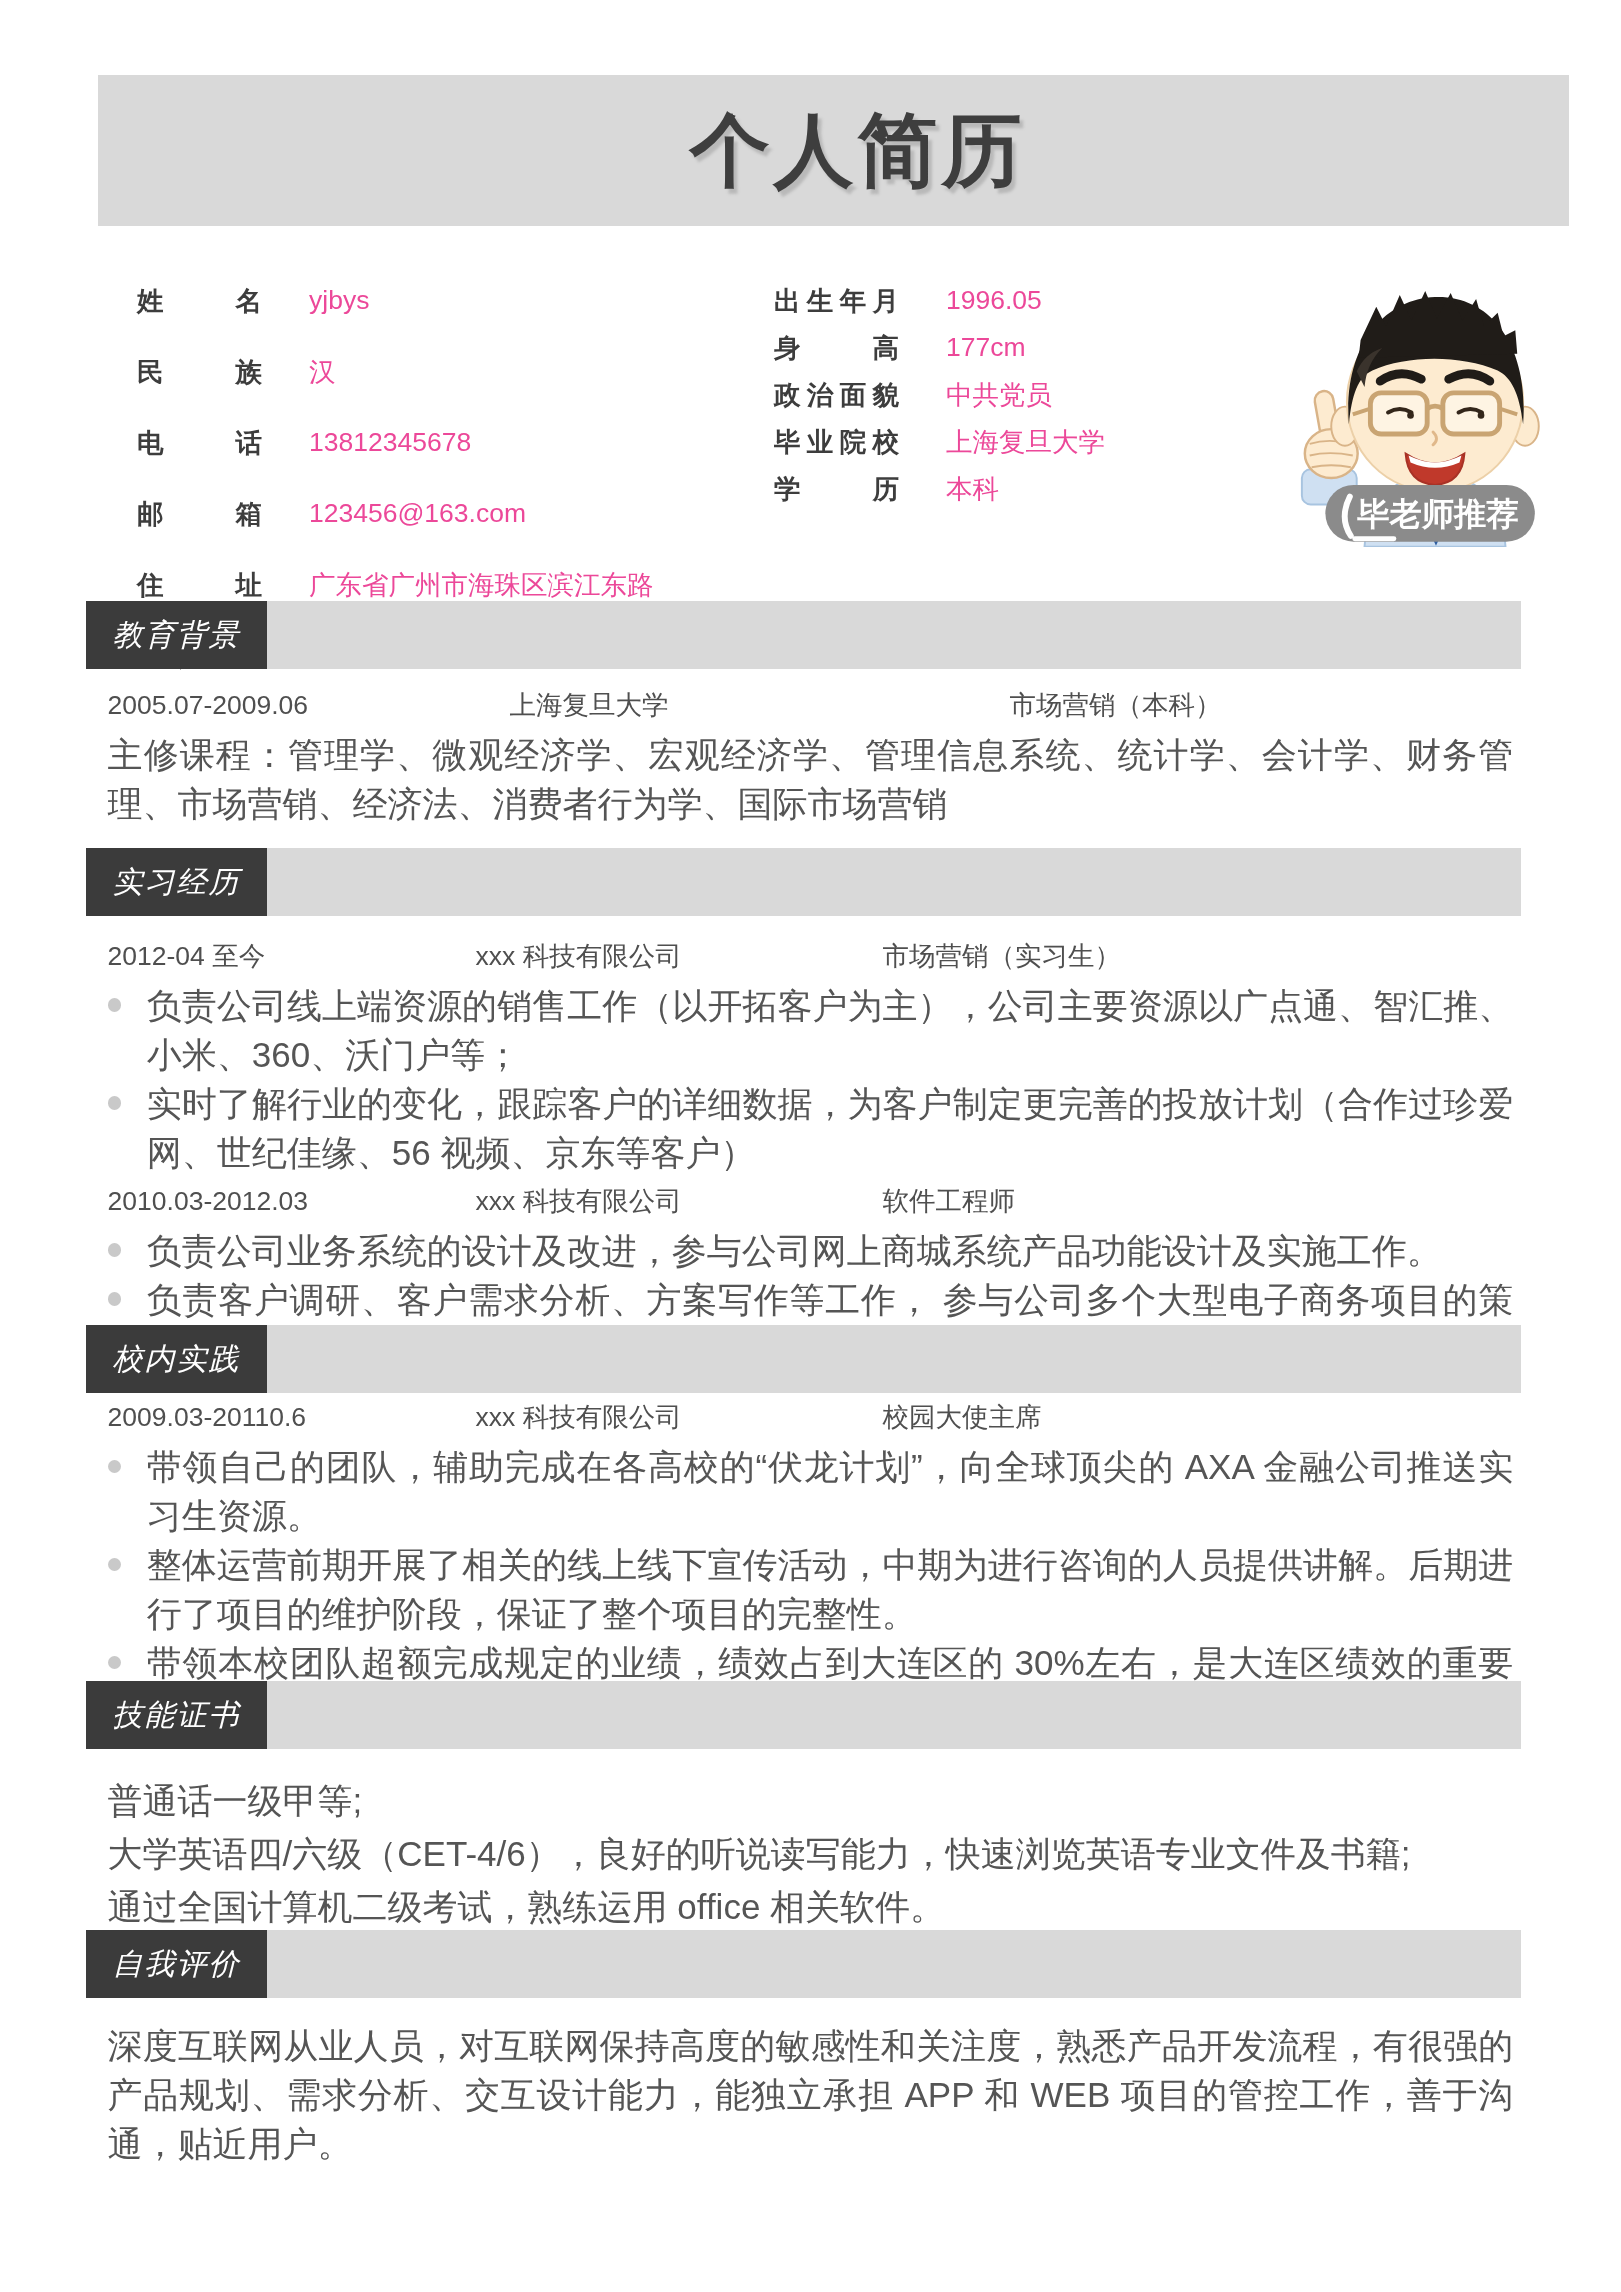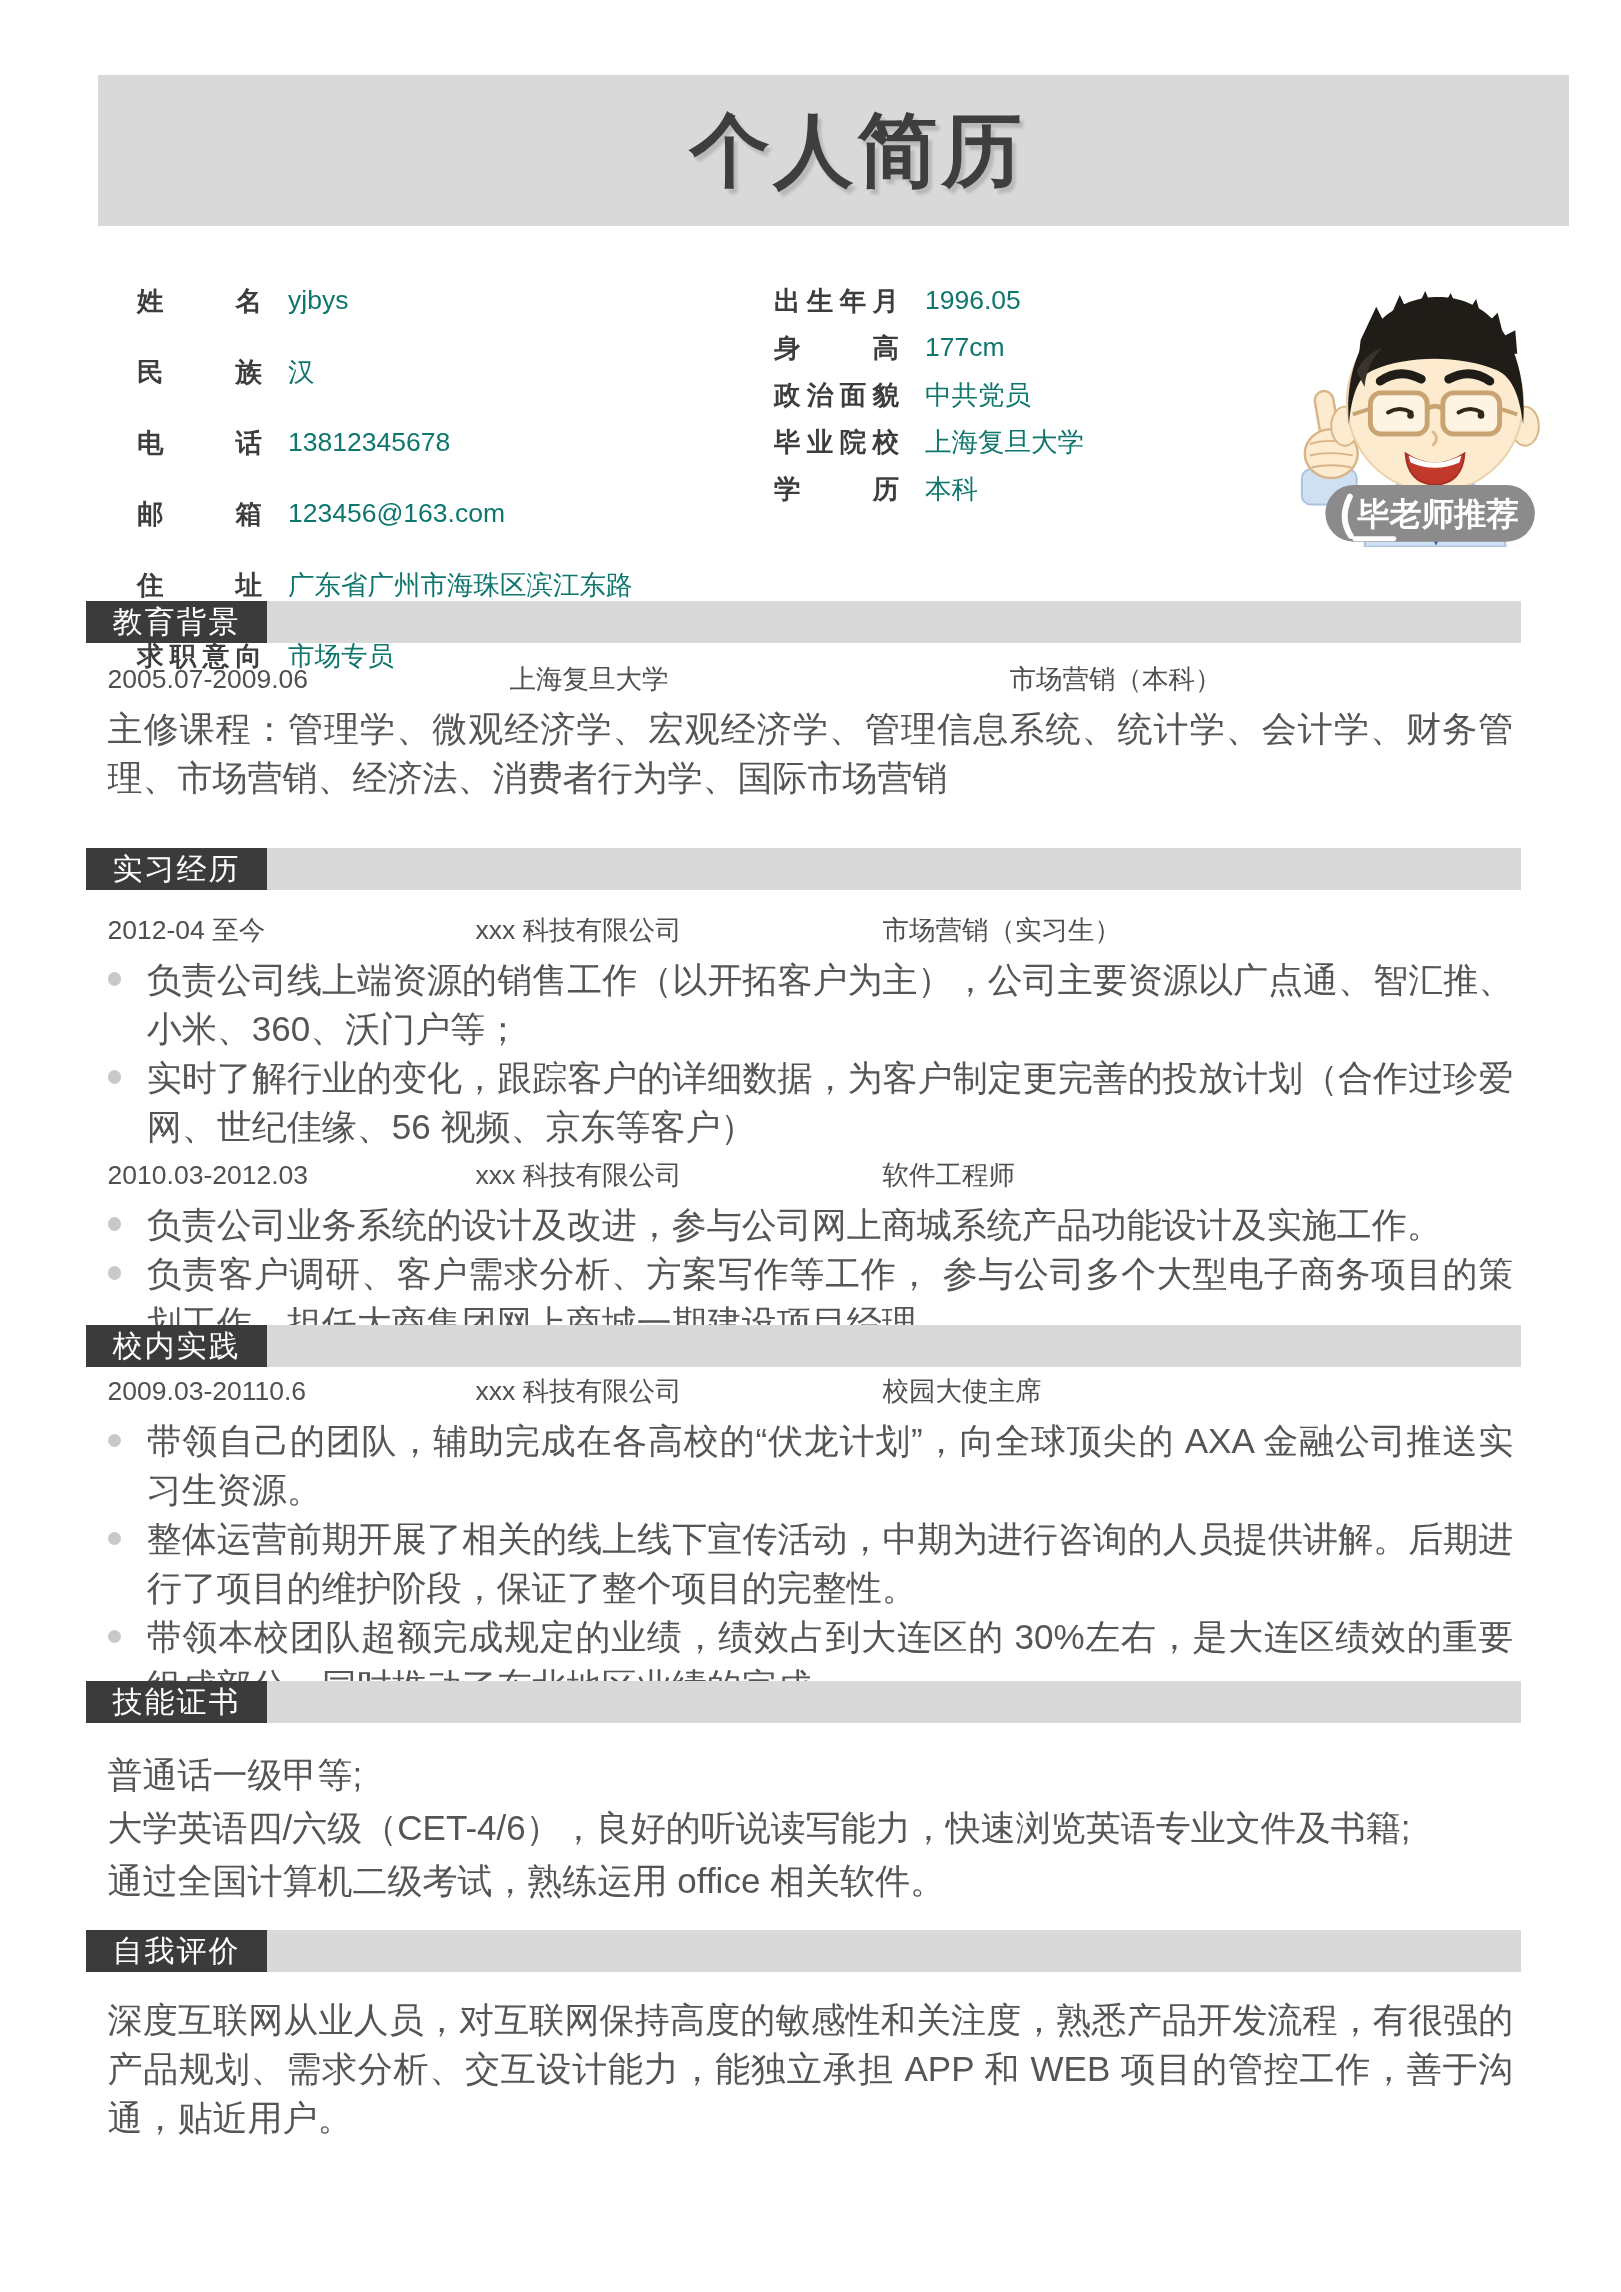--- a/index.html
+++ b/index.html
@@ -20,32 +20,32 @@
   
   .profile{position:absolute;left:137px;top:277px;width:1157px;display:flex;}
   .pcol{display:flex;flex-direction:column;}
   .pcol-left{width:637px;gap:24px;}
   .pcol-right{width:519px;}
   .prow{display:flex;align-items:center;height:47px;font-size:26.5px;}
   .plab{
     width:125px;flex:none;font-weight:bold;color:#3d3d3d;
     text-align:justify;text-align-last:justify;
   }
-  .pval{margin-left:26px;color:#0f766e;white-space:nowrap;}
+  .pval{margin-left:47px;color:#ec4899;white-space:nowrap;}
   
   .avatar{position:absolute;left:1296px;top:277px;width:279px;height:270px;}
   .avatar svg{display:block;width:100%;height:100%;}
   
   .sec{position:absolute;left:86px;width:1435px;}
   .sec-education{top:601px}
   .sec-internship{top:848px}
   .sec-campus{top:1325px}
   .sec-skills{top:1681px}
   .sec-selfeval{top:1930px}
-  .secbar{height:42px;background:var(--strip,#d9d9d9);display:flex;}
+  .secbar{height:68px;background:var(--strip,#d9d9d9);display:flex;font-style:italic;}
   .sectitle{
     background:var(--dark,#3b3b3b);color:#fff;font-size:30px;letter-spacing:2px;
     display:flex;align-items:center;padding:0 26.5px;white-space:nowrap;
   }
   .secbody{padding:0 7.8px 0 21.6px;}
   .sec-education .secbody{margin-top:11.8px}
   .sec-internship .secbody{margin-top:15.7px}
   .sec-campus .secbody{margin-top:0}
   .sec-skills .secbody{margin-top:24.5px}
   .sec-selfeval .secbody{margin-top:22.5px}

